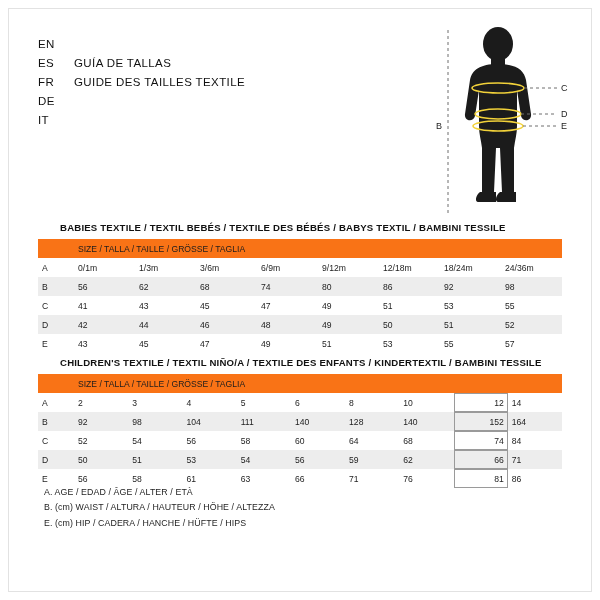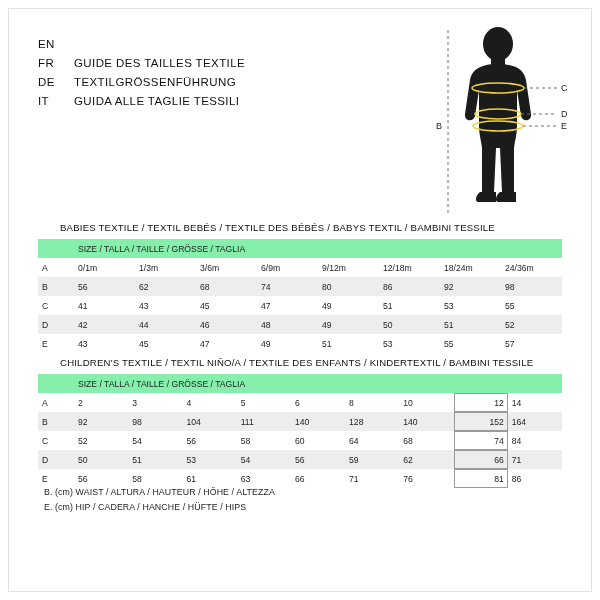--- a/index.html
+++ b/index.html
@@ -65,42 +65,42 @@
   .figure-area svg { display: block; }
 
   
   .section {
     position: absolute;
     left: 38px;
     width: 524px;
   }
   .section-title {
     font-size: 9.6px;
-    font-weight: normal;
+    font-weight: bold;
     color: #111;
     letter-spacing: 0.2px;
     margin-bottom: 6px;
     padding-left: 22px;
   }
   table.size-table {
     border-collapse: collapse;
     width: 524px;
     table-layout: fixed;
     font-size: 8.6px;
     color: #1d1d1d;
   }
   table.size-table td {
     padding: 3px 4px 3px 4px;
     height: 13px;
     vertical-align: middle;
     white-space: nowrap;
     overflow: hidden;
   }
   table.size-table tr.head td {
-    background: #86efac;
+    background: #f97316;
     font-weight: normal;
   }
   table.size-table tr.alt td {
     background: #ededed;
   }
   table.size-table tr.plain td {
     background: #ffffff;
   }
   table.size-table td.rowlabel {
     width: 28px;
@@ -128,30 +128,32 @@
 <body>
 
 <div class="page">
   <div class="border-frame"></div>
 
   <div class="lang-block">
     <div class="lang-row">
       <span class="lang-code">EN</span>
     </div>
     <div class="lang-row">
+      <span class="lang-code">ES</span>
+      <span class="lang-title">GUÍA DE TALLAS</span>
+    </div>
+    <div class="lang-row">
       <span class="lang-code">FR</span>
       <span class="lang-title">GUIDE DES TAILLES TEXTILE</span>
     </div>
     <div class="lang-row">
       <span class="lang-code">DE</span>
-      <span class="lang-title">TEXTILGRÖSSENFÜHRUNG</span>
     </div>
     <div class="lang-row">
       <span class="lang-code">IT</span>
-      <span class="lang-title">GUIDA ALLE TAGLIE TESSILI</span>
     </div>
   </div>
 
   <div class="figure-area">
     <svg width="160" height="200" viewBox="0 0 160 200" xmlns="http://www.w3.org/2000/svg">
 
       <line x1="28" y1="8" x2="28" y2="192" stroke="#6f6f6f" stroke-width="1" stroke-dasharray="3,3"></line>
 
       <g fill="#1b1b1b">
 
@@ -332,16 +334,17 @@
           <td>71</td>
           <td>76</td>
           <td class="col-highlight">81</td>
           <td>86</td>
         </tr>
       </tbody>
     </table>
   </div>
 
   <div class="legend" style="top: 485px;">
+    <div class="legend-row">A. AGE / EDAD / ÂGE / ALTER / ETÀ</div>
     <div class="legend-row">B. (cm) WAIST / ALTURA / HAUTEUR / HÖHE / ALTEZZA</div>
     <div class="legend-row">E. (cm) HIP / CADERA / HANCHE / HÜFTE / HIPS</div>
   </div>
 </div>
 
 </body></html>

